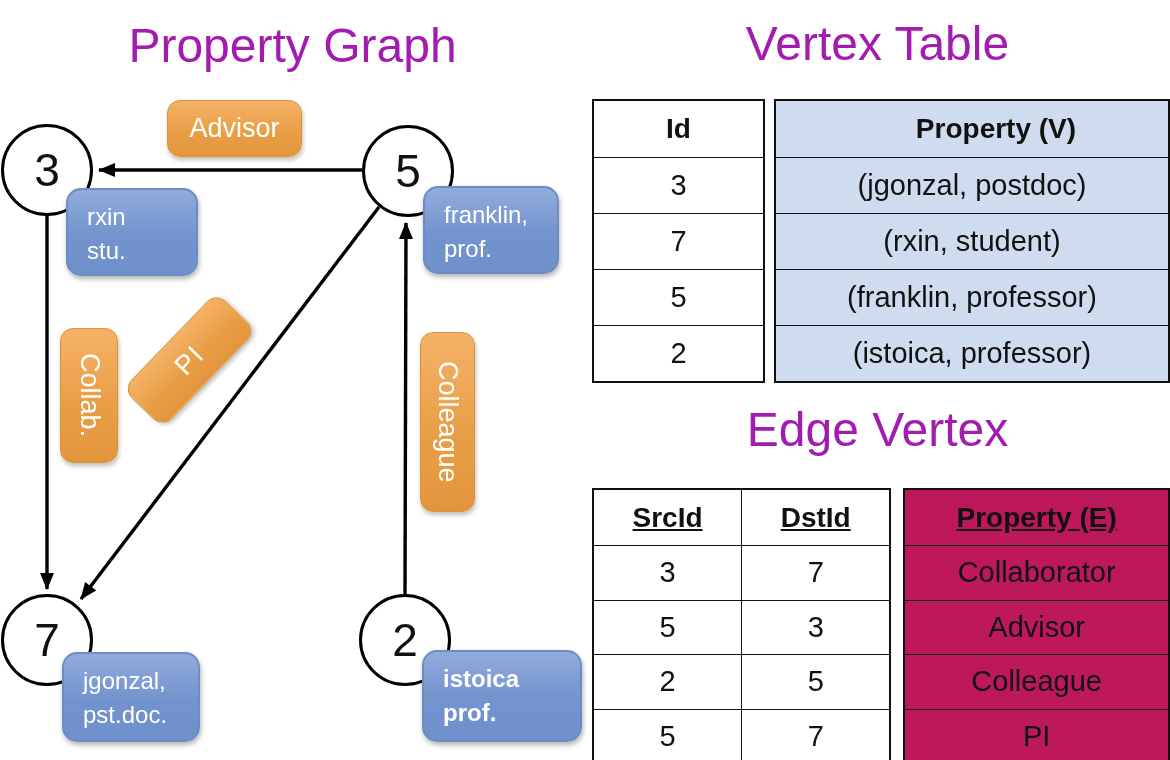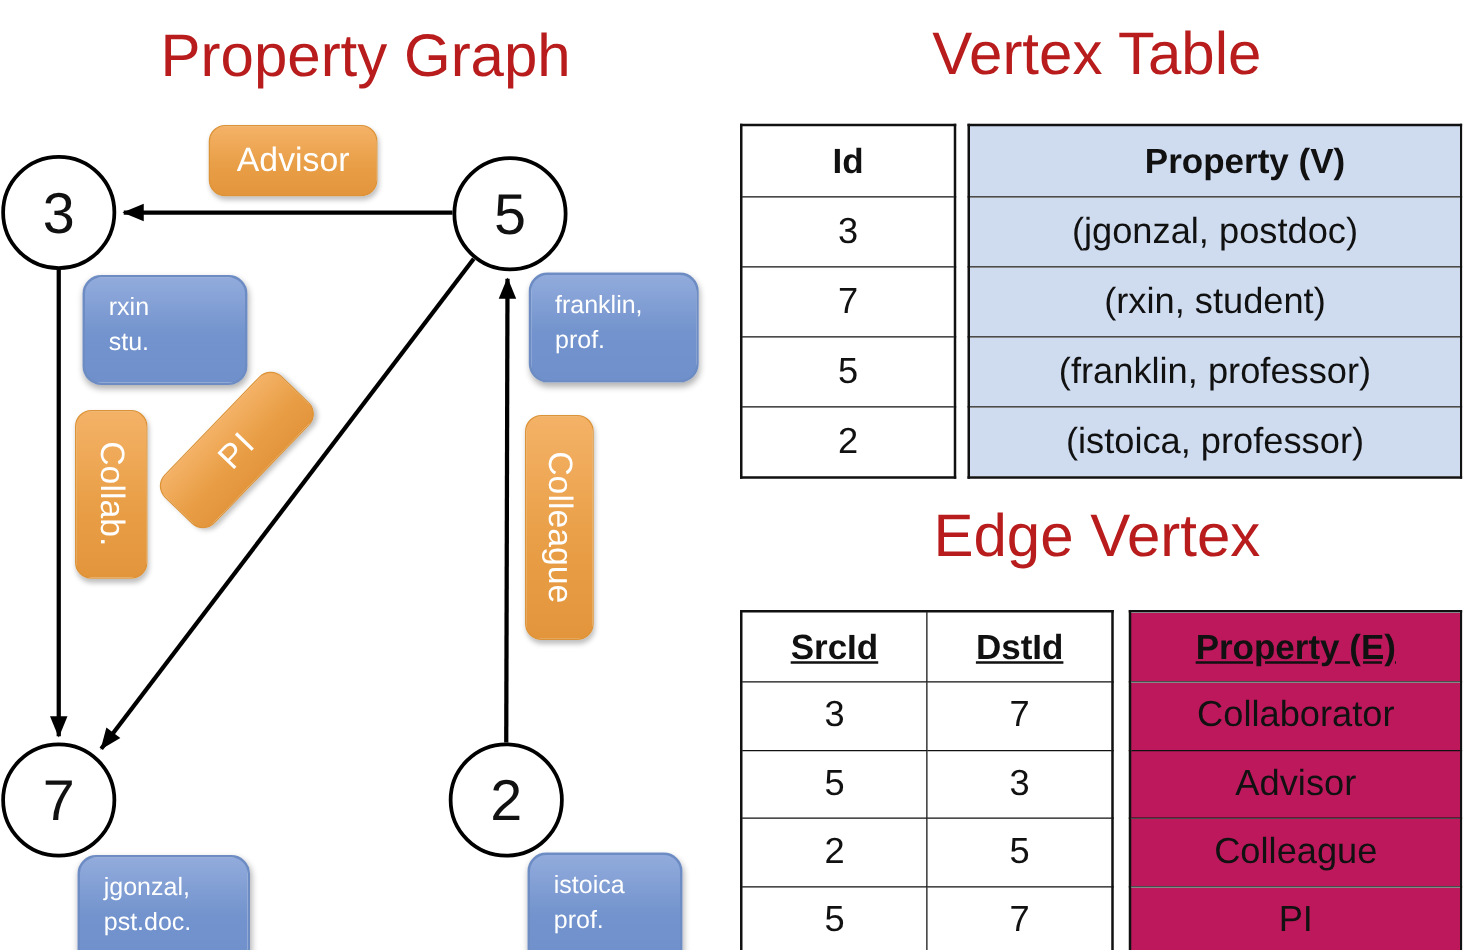--- a/index.html
+++ b/index.html
@@ -1,32 +1,32 @@
 <!DOCTYPE html>
 <html><head>
 <meta charset="utf-8">
 <style>
   html,body{margin:0;padding:0;background:#fff;}
   .stage{position:relative;width:1170px;height:760px;background:#fff;overflow:hidden;
          font-family:"Liberation Sans",sans-serif;color:#111;}
-  .title{position:absolute;margin:0;font-weight:300;letter-spacing:0px;color:#b91c1c;
+  .title{position:absolute;margin:0;font-weight:300;letter-spacing:0px;color:#a21caf;
          font-size:48px;white-space:nowrap;text-align:center;}
   .graph-title{left:0;width:585px;top:18px;}
   .vertex-title{left:585px;width:585px;top:16px;}
   .edge-title{left:585px;width:585px;top:402px;}
 
   
   .edges{position:absolute;left:0;top:0;z-index:2;}
   .node{position:absolute;width:92px;height:92px;box-sizing:border-box;border:3.5px solid #000;
         border-radius:50%;background:#fff;display:flex;align-items:center;justify-content:center;
         font-size:46px;font-weight:300;z-index:1;}
   .prop-box{position:absolute;box-sizing:border-box;border-radius:15px;color:#fff;z-index:3;
         background:linear-gradient(180deg,#92abdc 0%,#7293cd 55%,#6f90cb 100%);
         border:2px solid #6d8cc3;box-shadow:1px 3px 5px rgba(0,0,0,.30);
-        font-size:20px;line-height:1.42;padding:10px 8px 0 19px;white-space:pre-line;margin-top:32px;}
+        font-size:24px;line-height:1.42;padding:10px 8px 0 19px;white-space:pre-line;}
   .edge-label{position:absolute;box-sizing:border-box;border-radius:13px;color:#fff;z-index:4;
         background:linear-gradient(180deg,#f4b267 0%,#e99f47 55%,#e3953c 100%);
         border:1.5px solid #dc9236;box-shadow:1px 3px 4px rgba(0,0,0,.25);
         display:flex;align-items:center;justify-content:center;font-size:27px;}
   .edge-label.vertical{writing-mode:vertical-rl;}
   .edge-label.tilted{transform:rotate(-46deg);letter-spacing:2px;}
 
   
   .tablegroup{position:absolute;display:flex;}
   .vertexgroup{left:592px;top:99px;}
@@ -81,21 +81,21 @@
   <div class="node" style="left:359px;top:594px;">
     <span>2</span>
   </div>
 
   <div class="prop-box" style="left:66px;top:188px;width:132px;height:88px;">rxin
 stu.</div>
   <div class="prop-box" style="left:423px;top:186px;width:136px;height:88px;">franklin,
 prof.</div>
   <div class="prop-box" style="left:62px;top:652px;width:138px;height:90px;">jgonzal,
 pst.doc.</div>
-  <div class="prop-box" style="left:422px;top:650px;width:124px;height:92px;">istoica
+  <div class="prop-box" style="left:422px;top:650px;width:160px;height:92px;font-weight:bold;">istoica
 prof.</div>
 
   <div class="edge-label" style="left:167px;top:100px;width:135px;height:57px;">Advisor</div>
   <div class="edge-label vertical" style="left:60px;top:328px;width:58px;height:135px;">Collab.</div>
   <div class="edge-label tilted" style="left:122px;top:332px;width:135px;height:56px;">PI</div>
   <div class="edge-label vertical" style="left:420px;top:332px;width:55px;height:180px;">Colleague</div>
 
   <h1 class="title vertex-title">Vertex Table</h1>
 
   <div class="tablegroup vertexgroup gap8">

